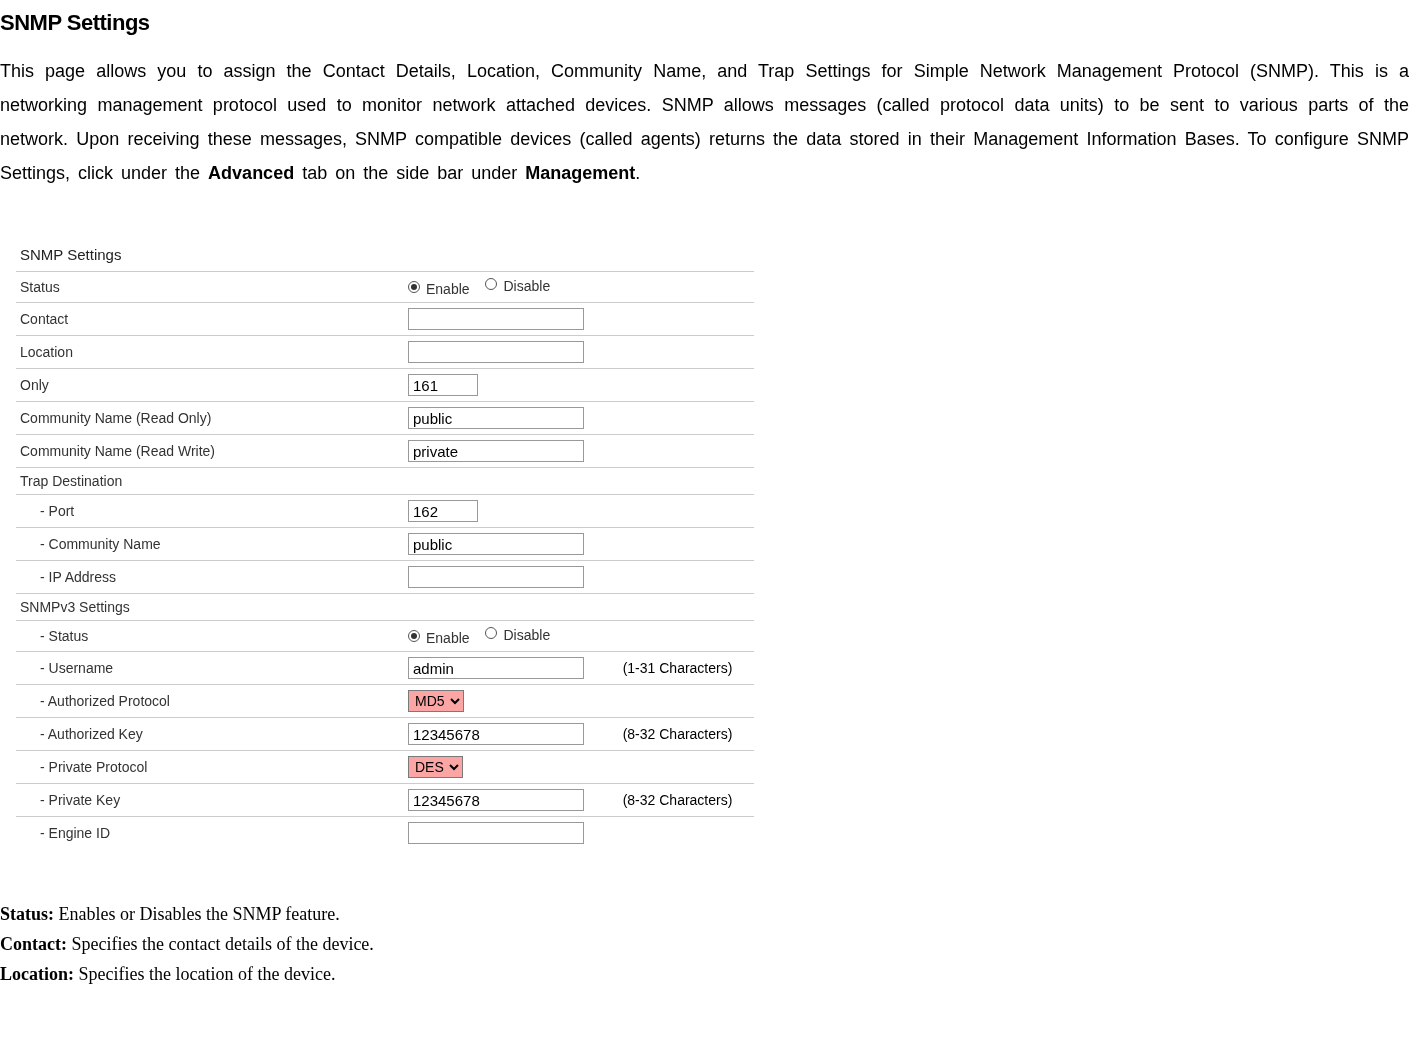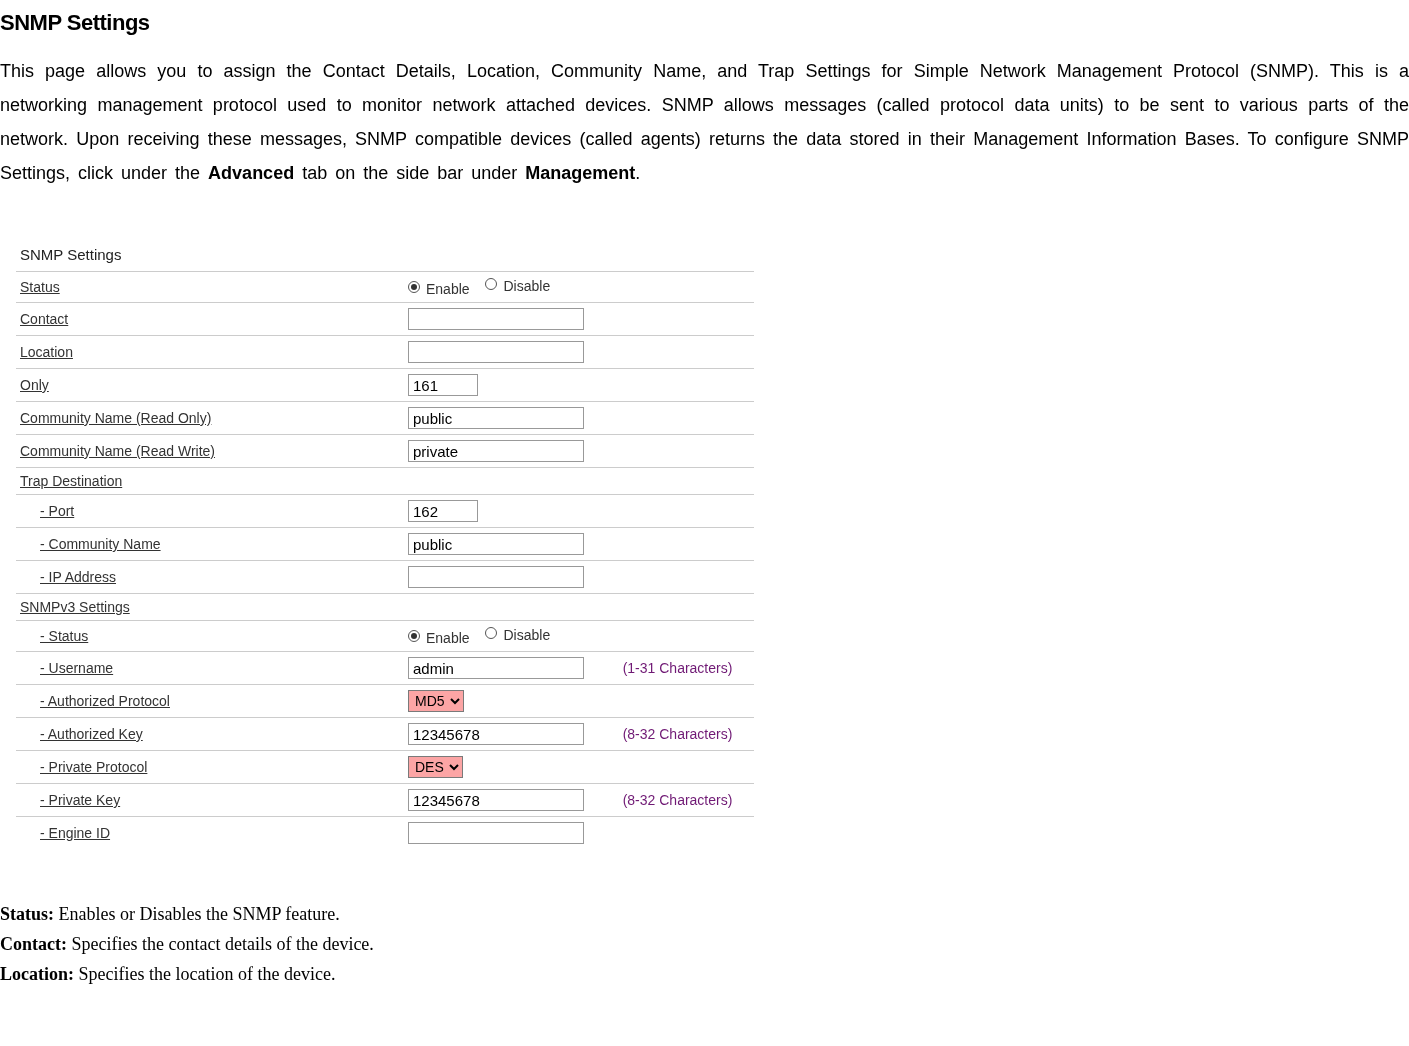--- a/index.html
+++ b/index.html
@@ -41,23 +41,23 @@
       width: 100%;
       border-collapse: collapse;
       font-size: 14px;
     }
     .form-table tr { border-top: 1px solid #ccc; }
     .form-table td {
       padding: 5px 4px;
       vertical-align: middle;
       color: #333;
     }
-    .form-table td.label-cell { width: 388px; text-decoration: underline; }
+    .form-table td.label-cell { width: 388px; }
     .form-table td.value-cell { }
-    .form-table td.hint-cell { color: #701a75; padding-left: 8px; }
+    .form-table td.hint-cell { color: #000000; padding-left: 8px; }
     .indented { padding-left: 24px !important; }
     .text-input {
       border: 1px solid #999;
       height: 22px;
       padding: 2px 4px;
       font-size: 15px;
       width: 176px;
       background: #fff;
     }
     .text-input.short { width: 70px; }

